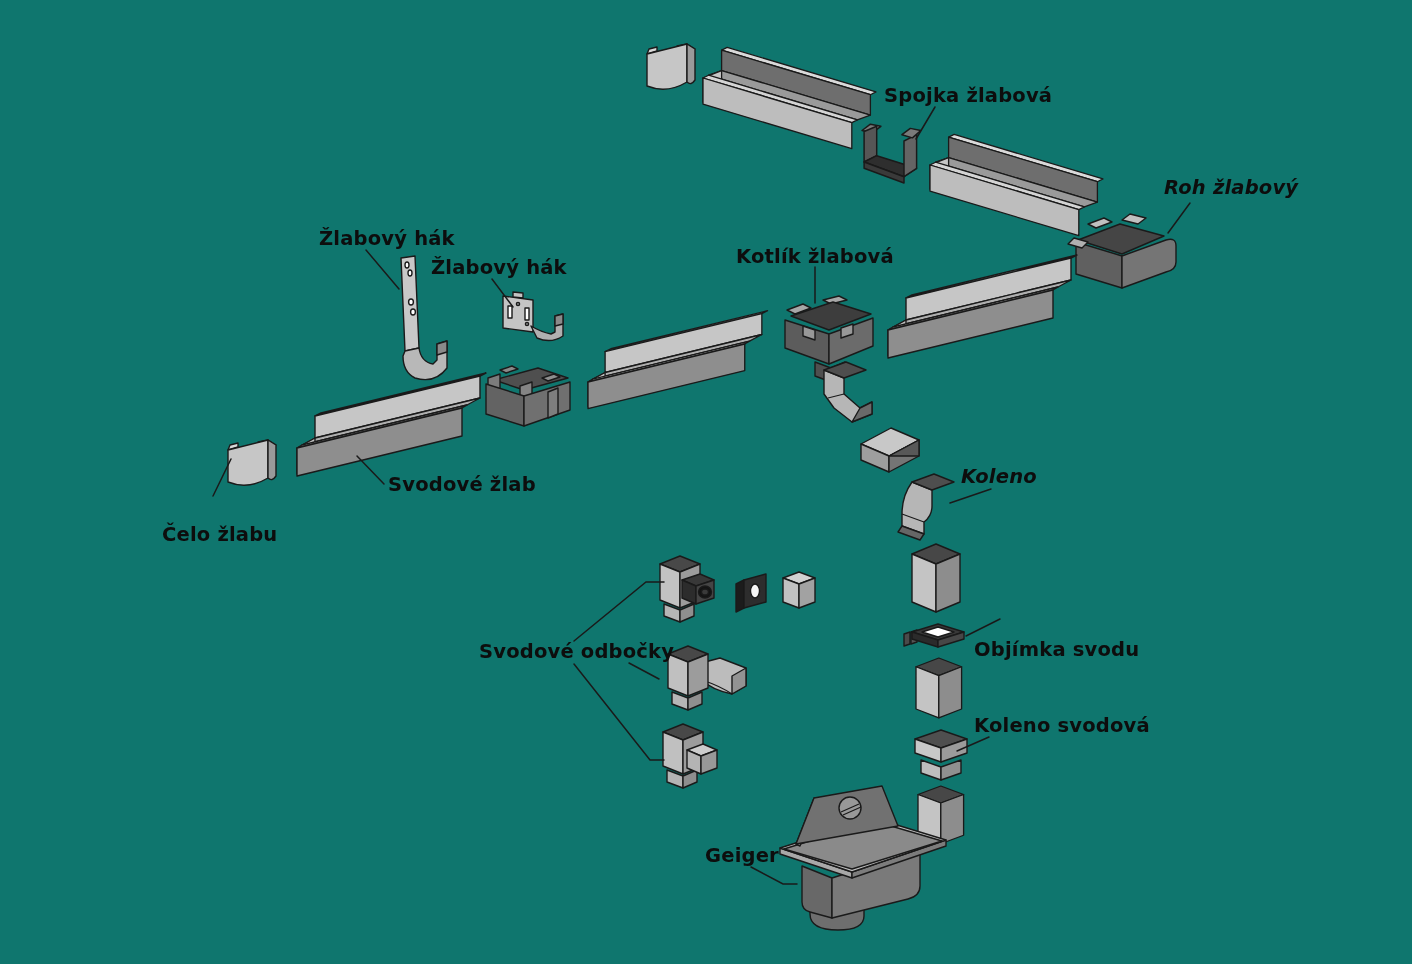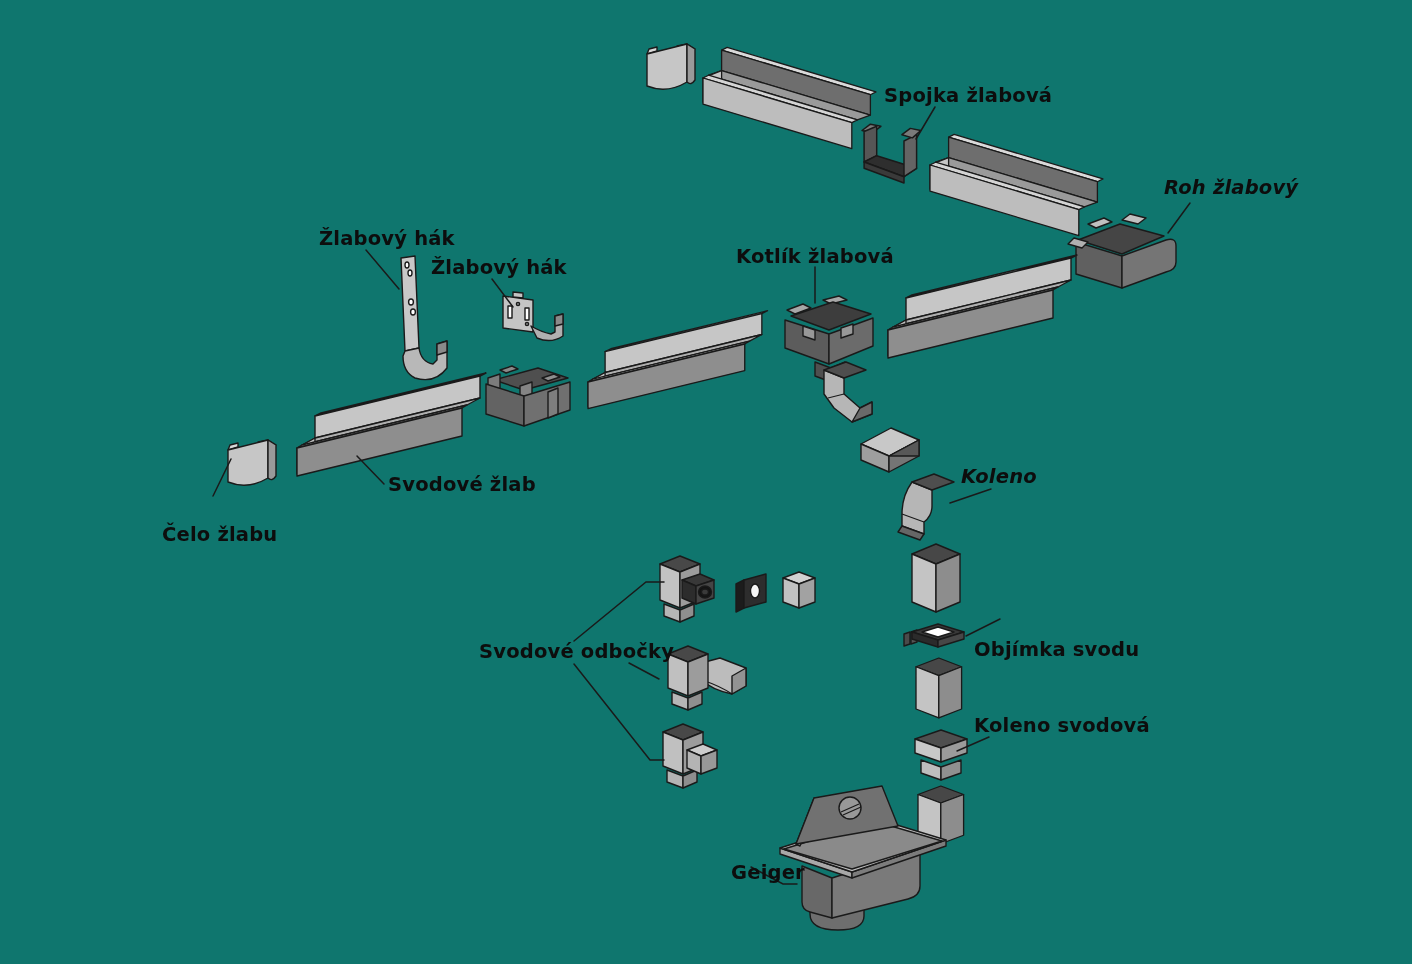--- a/index.html
+++ b/index.html
@@ -280,15 +280,15 @@
 <div class="part-label" style="left:1164px;top:177px;font-style:italic;">Roh žlabový</div>
 <div class="part-label" style="left:319px;top:228px;">Žlabový hák</div>
 <div class="part-label" style="left:431px;top:257px;">Žlabový hák</div>
 <div class="part-label" style="left:736px;top:246px;">Kotlík žlabová</div>
 <div class="part-label" style="left:162px;top:497px;margin-top:27px;">Čelo žlabu</div>
 <div class="part-label" style="left:388px;top:474px;">Svodové žlab</div>
 <div class="part-label" style="left:961px;top:466px;font-style:italic;">Koleno</div>
 <div class="part-label" style="left:974px;top:599px;margin-top:40px;">Objímka svodu</div>
 <div class="part-label" style="left:974px;top:715px;">Koleno svodová</div>
 <div class="part-label" style="left:479px;top:641px;">Svodové odbočky</div>
-<div class="part-label" style="left:731px;top:845px;margin-top:17px;">Geiger</div>
+<div class="part-label" style="left:705px;top:845px;">Geiger</div>
 
 </div>
 
 </body></html>

